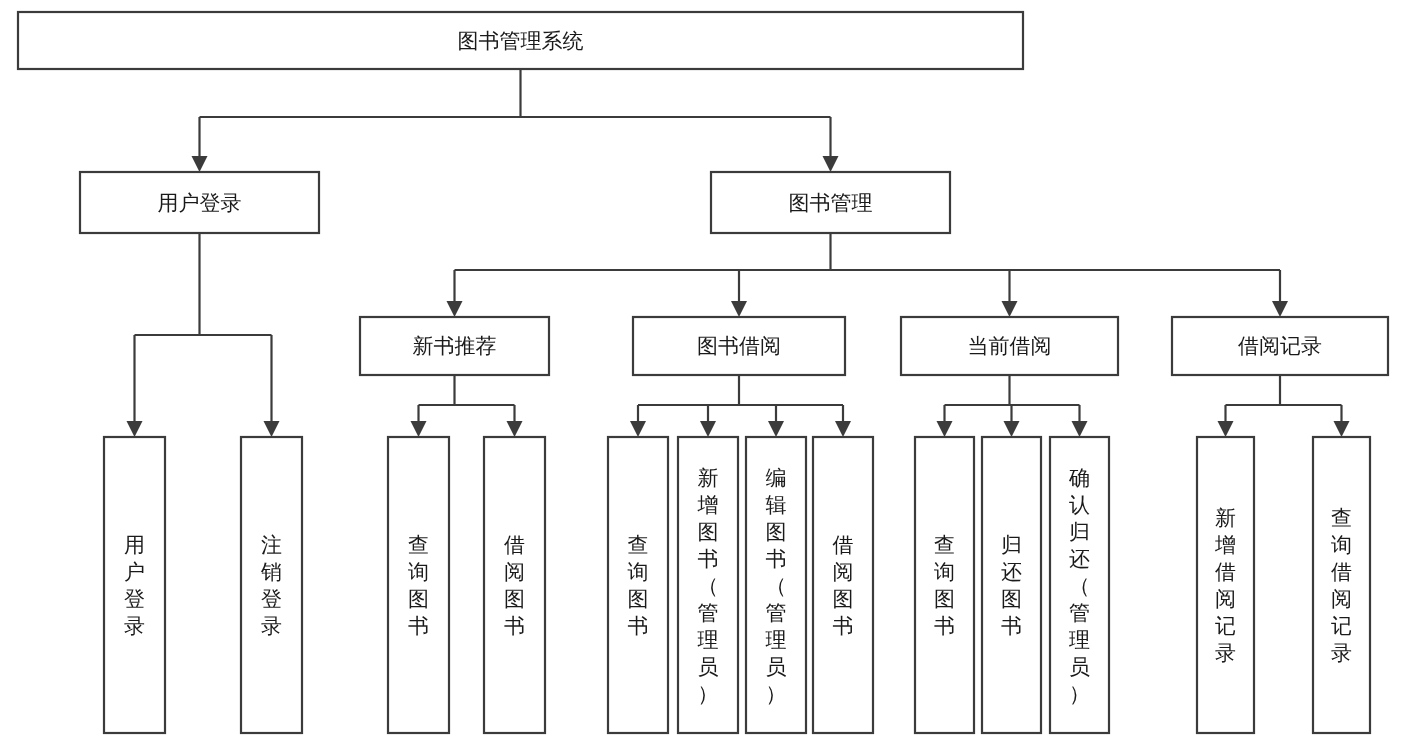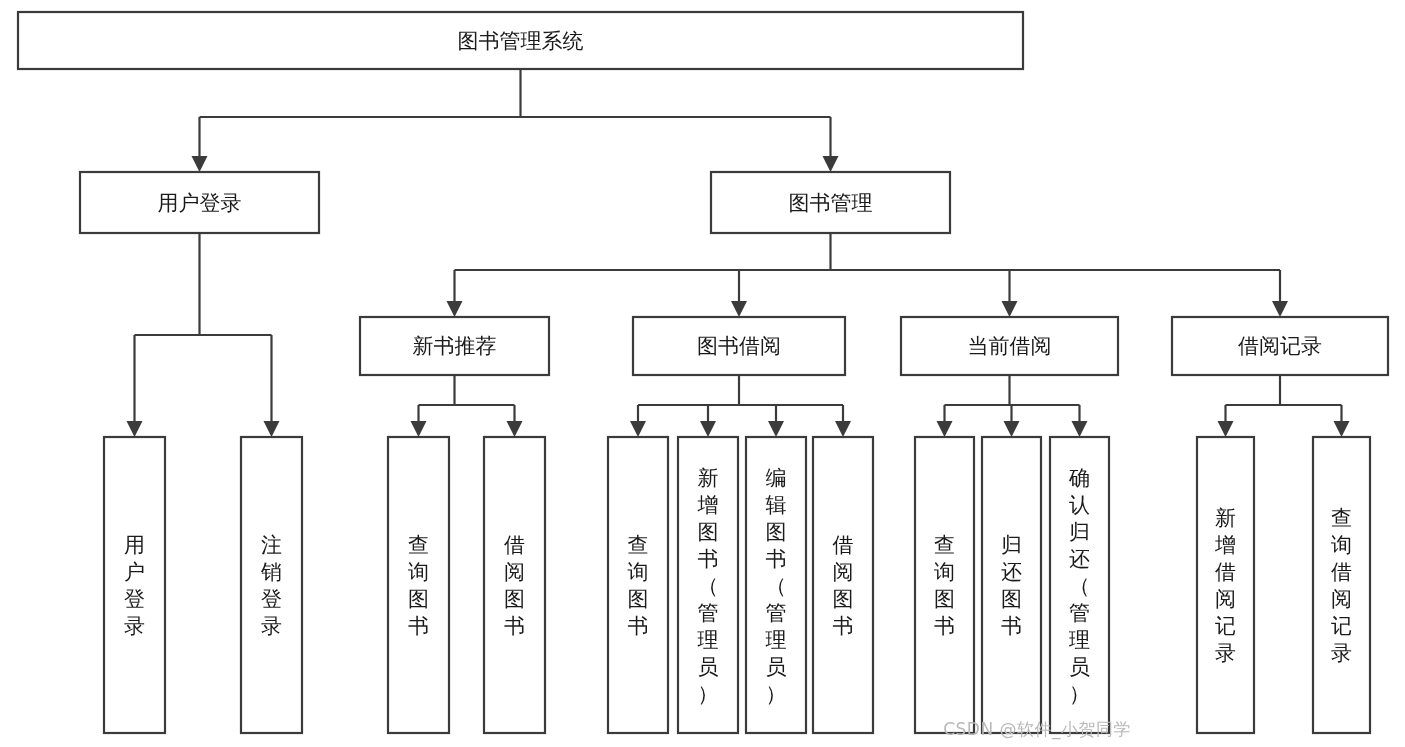--- a/index.html
+++ b/index.html
@@ -207,14 +207,13 @@
         <g>
           <rect x="1197" y="437" width="57" height="296" class="node-box"></rect>
           <text x="1225.5" class="node-label-v"><tspan x="1225.5" y="525.06">新</tspan><tspan x="1225.5" y="552.06">增</tspan><tspan x="1225.5" y="579.06">借</tspan><tspan x="1225.5" y="606.06">阅</tspan><tspan x="1225.5" y="633.06">记</tspan><tspan x="1225.5" y="660.06">录</tspan></text>
         </g>
         <g>
           <rect x="1313" y="437" width="57" height="296" class="node-box"></rect>
           <text x="1341.5" class="node-label-v"><tspan x="1341.5" y="525.06">查</tspan><tspan x="1341.5" y="552.06">询</tspan><tspan x="1341.5" y="579.06">借</tspan><tspan x="1341.5" y="606.06">阅</tspan><tspan x="1341.5" y="633.06">记</tspan><tspan x="1341.5" y="660.06">录</tspan></text>
         </g>
       </g>
   </svg>
-  <div class="watermark">CSDN @软件_小贺同学</div>
 </div>
 
 </body></html>

